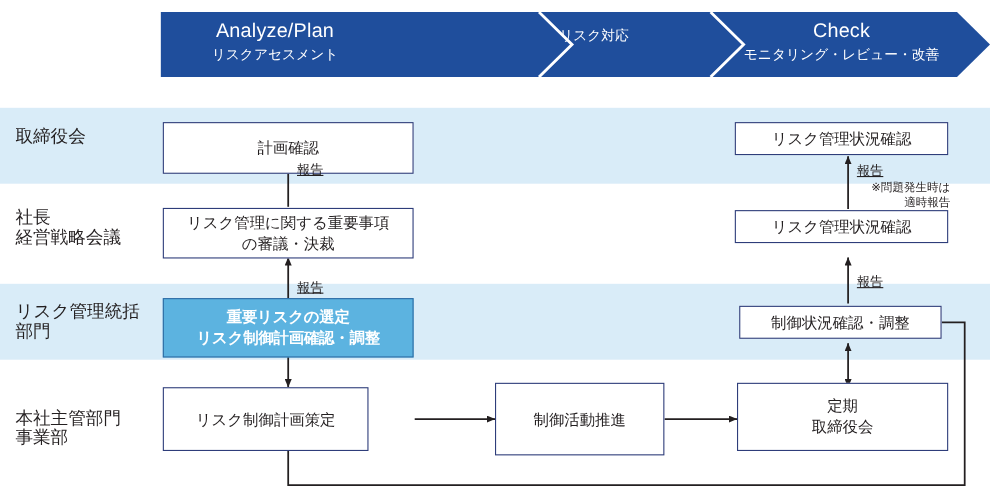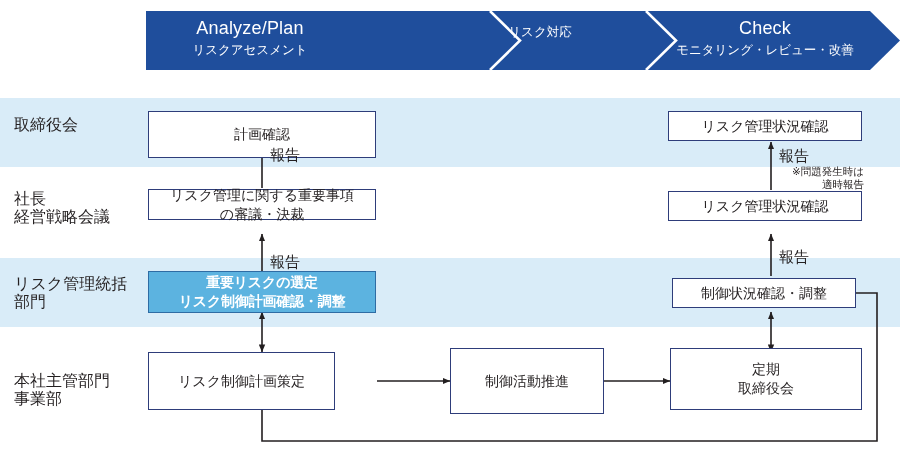--- a/index.html
+++ b/index.html
@@ -92,24 +92,25 @@
     left: 0;
     top: 0;
     width: 900px;
     height: 455px;
     pointer-events: none;
   }
 
   
   .edge-label {
     position: absolute;
-    font-size: 15px;
+    font-size: 12px;
     line-height: 15px;
     color: #231f20;
     white-space: pre-line;
+    text-decoration: underline;
   }
   .edge-note {
     position: absolute;
     font-size: 10.5px;
     line-height: 13px;
     color: #231f20;
     white-space: pre-line;
     text-align: right;
   }
 </style>
@@ -177,26 +178,26 @@
 
     <line x1="604" y1="381" x2="670" y2="381" stroke="#231f20" stroke-width="1.6" marker-end="url(#arw)"></line>
 
     <path d="M856,293 H877 V441 H262 V357" fill="none" stroke="#231f20" stroke-width="1.6" marker-end="url(#arw)"></path>
   </svg>
 
   <div class="node" style="left:148px; top:111px; width:228px; height:47px;">計画確認</div>
 
   <div class="node" style="left:668px; top:111px; width:194px; height:30px;">リスク管理状況確認</div>
 
-  <div class="node" style="left:148px; top:189px; width:228px; height:31px;">リスク管理に関する重要事項
+  <div class="node" style="left:148px; top:189px; width:228px; height:46px;">リスク管理に関する重要事項
 の審議・決裁</div>
 
   <div class="node" style="left:668px; top:191px; width:194px; height:30px;">リスク管理状況確認</div>
 
-  <div class="node accent" style="left:148px; top:271px; width:228px; height:42px;">重要リスクの選定
+  <div class="node accent" style="left:148px; top:271px; width:228px; height:54px;">重要リスクの選定
 リスク制御計画確認・調整</div>
 
   <div class="node" style="left:672px; top:278px; width:184px; height:30px;">制御状況確認・調整</div>
 
   <div class="node" style="left:148px; top:352px; width:187px; height:58px;">リスク制御計画策定</div>
 
   <div class="node" style="left:450px; top:348px; width:154px; height:66px;">制御活動推進</div>
 
   <div class="node" style="left:670px; top:348px; width:192px; height:62px;">定期
 取締役会</div>

